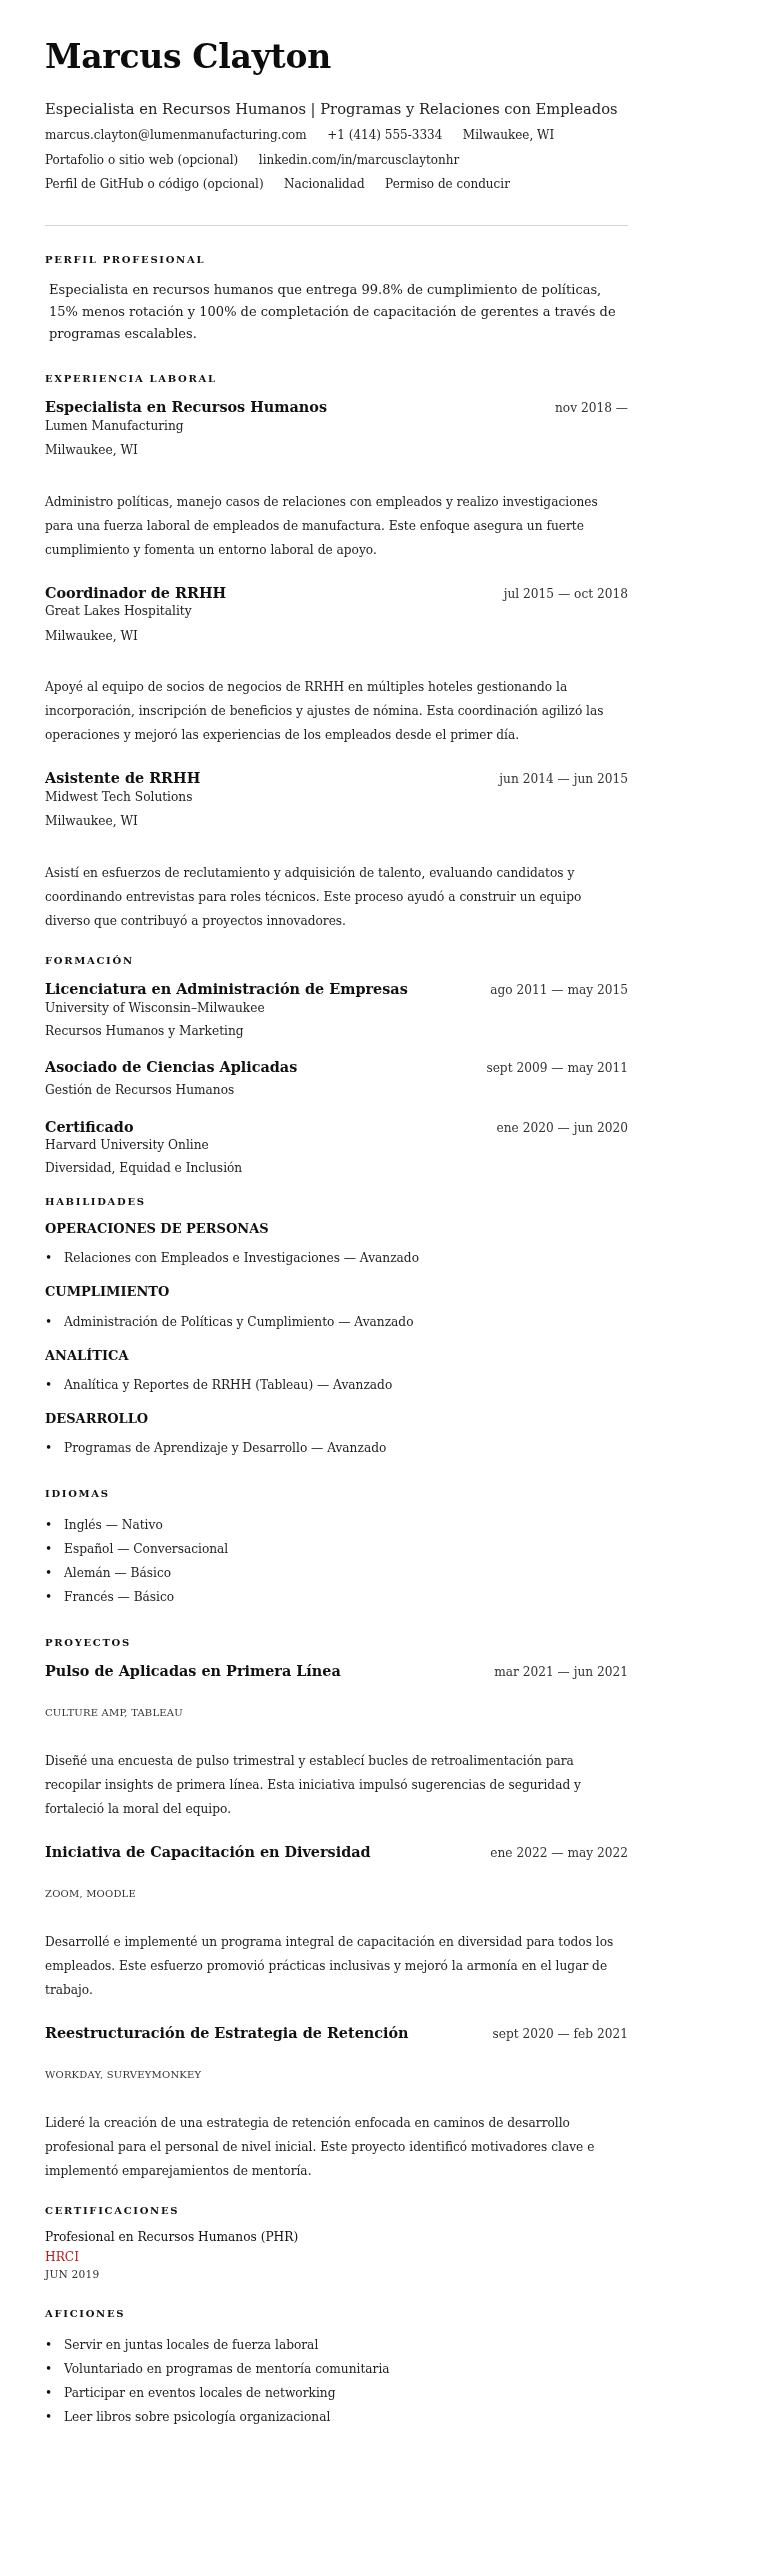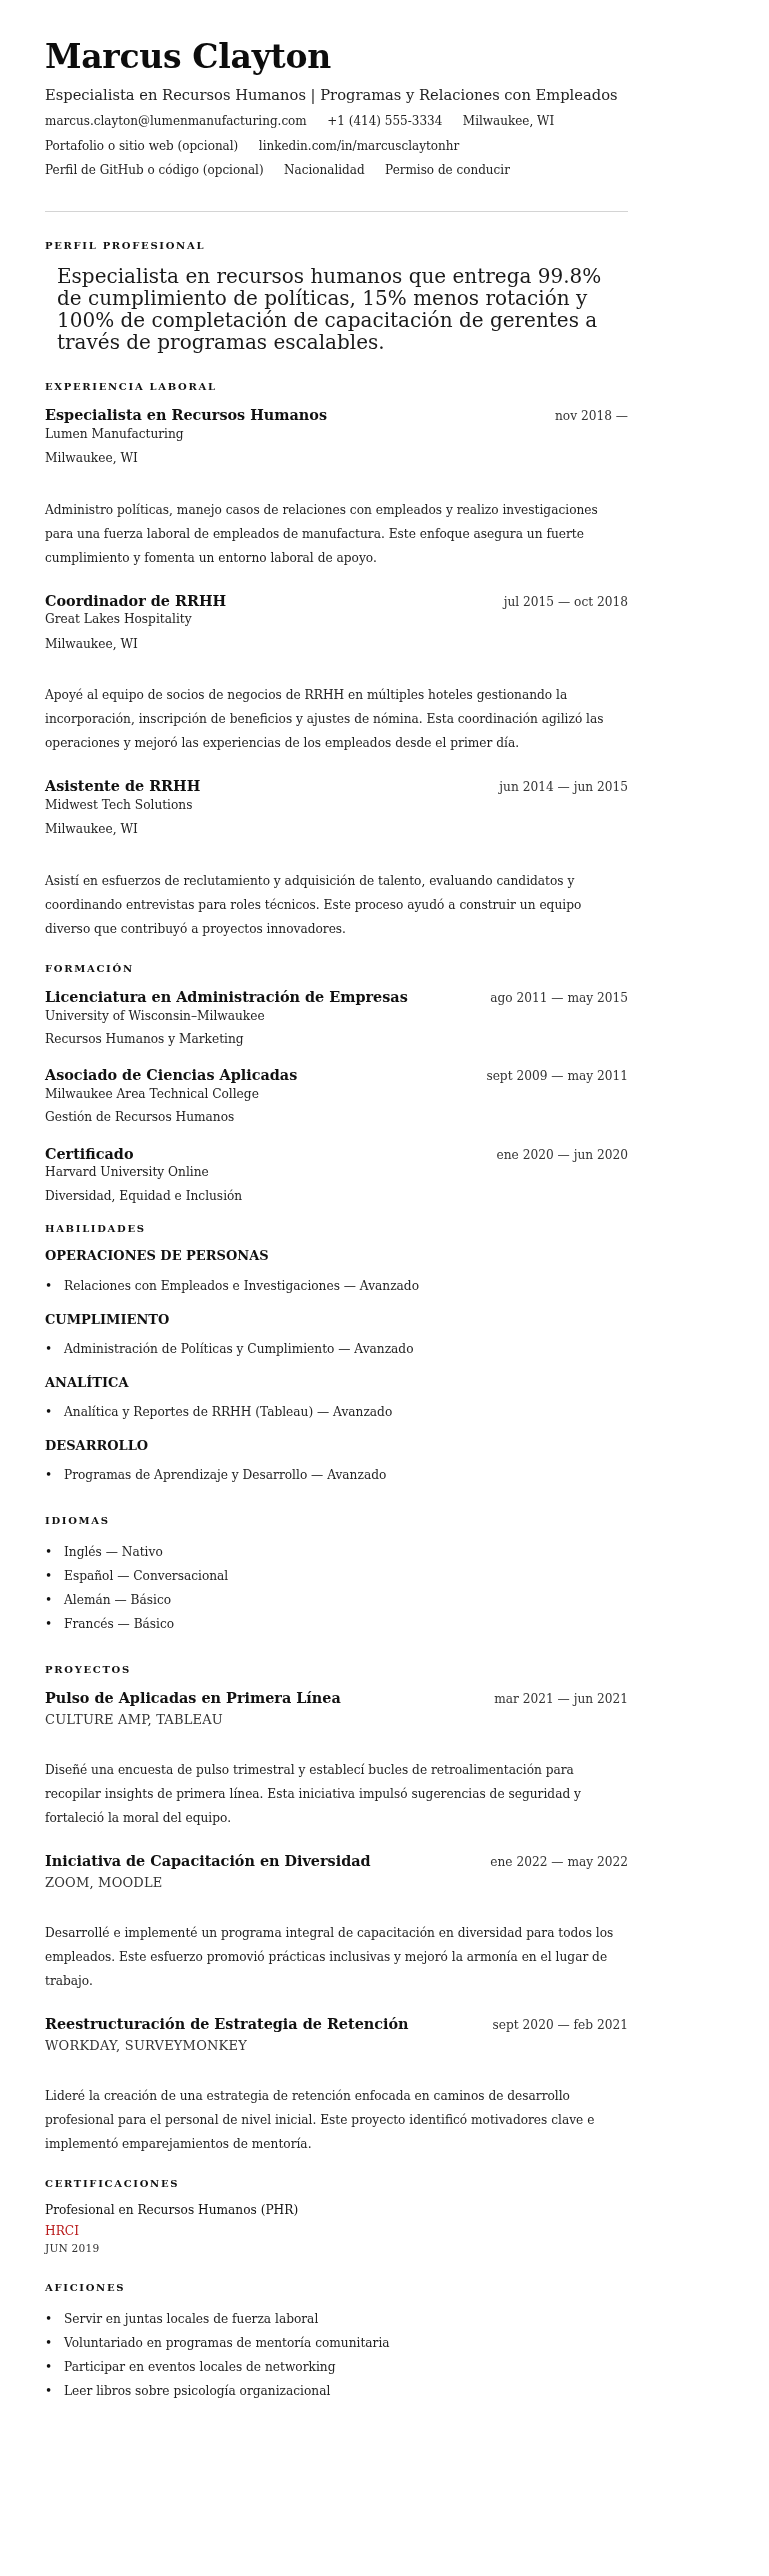--- a/index.html
+++ b/index.html
@@ -3,43 +3,43 @@
 <meta charset="utf-8">
 <style>
   html, body { margin: 0; padding: 0; background: #ffffff; }
   body {
     width: 770px;
     font-family: "DejaVu Serif", serif;
     color: #1a1a1a;
   }
   .page { padding: 37px 38px 26px 45px; box-sizing: border-box; width: 666px; }
   .name { font-size: 33px; font-weight: bold; color: #0d0d0d; margin: 0; line-height: 40px; letter-spacing: -0.3px; }
-  .headline { font-size: 14.7px; color: #222; margin-top: 8px; line-height: 20.5px; }
+  .headline { font-size: 14.7px; color: #222; margin-top: 22px; line-height: 20.5px; }
   .contact-row { font-size: 12px; color: #222; margin-top: 7.7px; line-height: 16.7px; }
   .contact-row:first-of-type { margin-top: 16.7px; }
   .contact-row span { margin-right: 16.7px; }
   .sep { height: 1.3px; background: #d4d4d4; margin-top: 32px; border: 0; }
   .section { margin-top: 28px; }
   .section-title { font-size: 10px; font-weight: bold; letter-spacing: 1.7px; color: #111; margin: 0 0 14px 0; text-transform: uppercase; }
-  .summary { font-size: 20px; line-height: 22px; color: #1a1a1a; margin: 12px; }
+  .summary { font-size: 13px; line-height: 22px; color: #1a1a1a; margin: 4px; }
   .entry { margin-bottom: 22px; }
   .entry-head { display: flex; justify-content: space-between; align-items: flex-end; }
   .entry-title { font-size: 14.4px; font-weight: bold; color: #111; }
   .entry-date { font-size: 12.2px; color: #333; white-space: nowrap; }
   .entry-org { font-size: 12.2px; color: #222; margin-top: 2.6px; line-height: 16.7px; }
   .entry-loc { font-size: 12.2px; color: #222; margin-top: 7.7px; line-height: 16.7px; }
   .entry-desc { font-size: 12.2px; line-height: 24px; color: #222; margin-top: 31px; }
   .edu-entry { margin-bottom: 19px; }
   .edu-sub { font-size: 12.2px; color: #222; margin-top: 6.4px; line-height: 16.7px; }
   .skill-group-title { font-size: 13px; font-weight: bold; color: #111; margin: 14px 0 10.3px 0; }
   .skill-group-title.first { margin-top: 0; }
   ul.bullets { margin: 0; padding: 0; list-style: none; }
   ul.bullets li { font-size: 12.2px; color: #222; line-height: 24px; position: relative; padding-left: 19px; }
   ul.bullets li::before { content: "•"; position: absolute; left: 0; top: 0; font-size: 12.2px; color: #111; }
-  .tech { font-size: 13px; color: #333; margin-top: 6px; letter-spacing: 0.2px; }
+  .tech { font-size: 10px; color: #333; margin-top: 28px; letter-spacing: 0.2px; }
   .proj-desc { font-size: 12.2px; line-height: 24px; color: #222; margin-top: 31px; }
   .cert-title { font-size: 12.2px; font-weight: normal; color: #111; }
   .cert-issuer { font-size: 12.2px; color: #b91c1c; margin-top: 6.4px; }
   .cert-date { font-size: 10.6px; color: #333; margin-top: 3.8px; letter-spacing: 0.2px; }
 </style>
 </head>
 <body>
 
 <div class="page">
 
@@ -114,21 +114,20 @@
       </div>
       <div class="entry-org">University of Wisconsin–Milwaukee</div>
       <div class="edu-sub">Recursos Humanos y Marketing</div>
     </div>
 
     <div class="edu-entry">
       <div class="entry-head">
         <span class="entry-title">Asociado de Ciencias Aplicadas</span>
         <span class="entry-date">sept 2009 — may 2011</span>
       </div>
-      <div class="entry-org">Milwaukee Area Technical College</div>
       <div class="edu-sub">Gestión de Recursos Humanos</div>
     </div>
 
     <div class="edu-entry">
       <div class="entry-head">
         <span class="entry-title">Certificado</span>
         <span class="entry-date">ene 2020 — jun 2020</span>
       </div>
       <div class="entry-org">Harvard University Online</div>
       <div class="edu-sub">Diversidad, Equidad e Inclusión</div>

